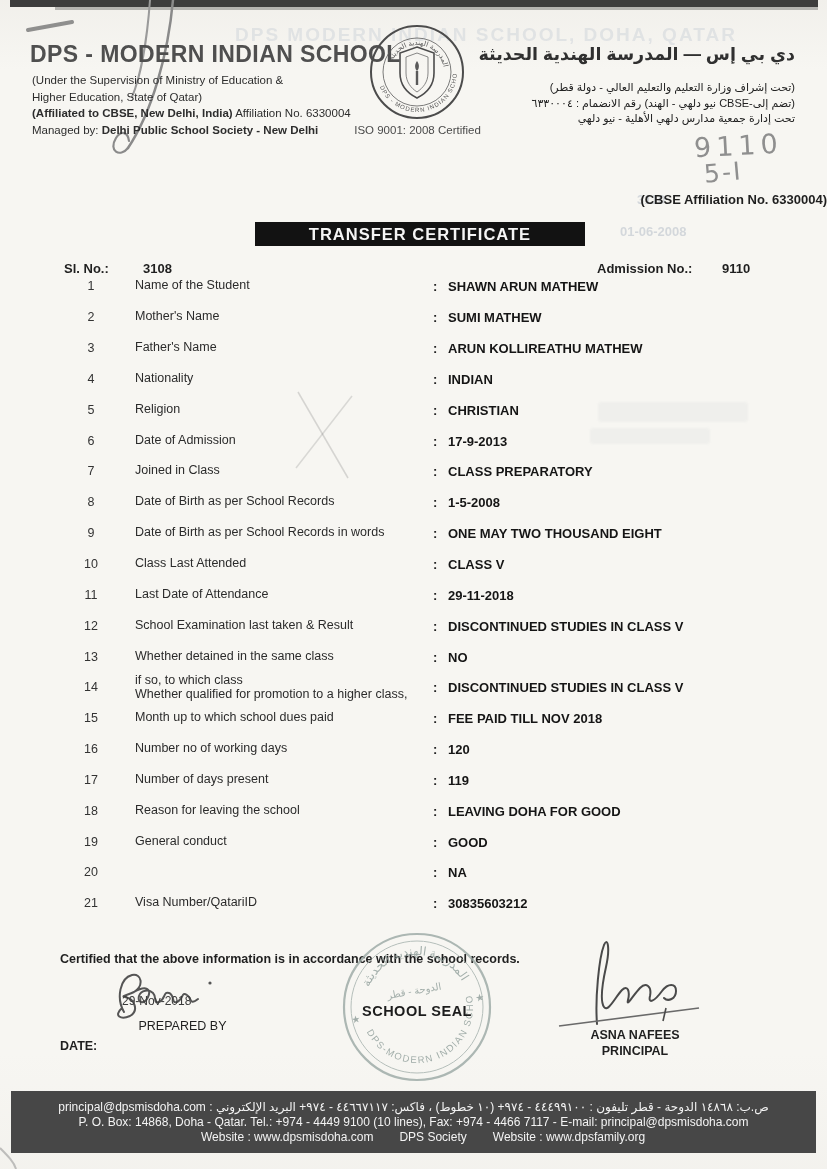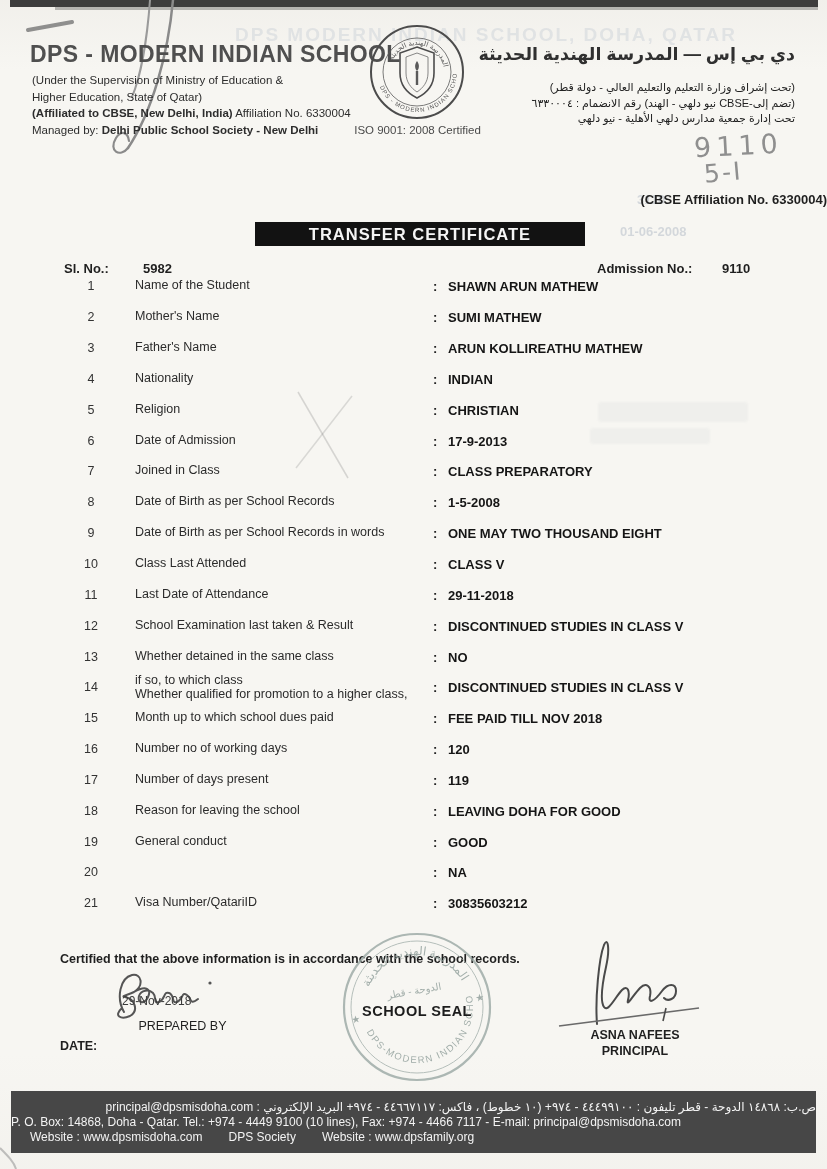--- a/index.html
+++ b/index.html
@@ -49,21 +49,21 @@
   .certify{left:60px;top:952px;font-size:12.5px;font-weight:bold;width:620px;}
   .prepared{left:110px;top:1019px;width:145px;text-align:center;font-size:12.5px;font-weight:normal;}
   .date-label{left:60px;top:1039px;font-size:12.5px;font-weight:bold;}
   .date-value{left:122px;top:994px;font-size:12px;color:#3a3a3a;}
   .seal-label{left:362px;top:1003px;font-size:14.5px;font-weight:bold;letter-spacing:.5px;color:#1c1c1c;}
   .principal-name{left:575px;top:1028px;width:120px;text-align:center;font-size:12.5px;font-weight:bold;}
   .principal-title{left:575px;top:1044px;width:120px;text-align:center;font-size:12.5px;font-weight:bold;}
   
   .footer-bar{left:11px;top:1091px;width:805px;height:62px;background:#474747;color:#f3f3f3;
               display:flex;flex-direction:column;justify-content:center;gap:1px;}
-  .footer-bar div{white-space:nowrap;}
+  .footer-bar div{text-align:center;white-space:nowrap;}
   .f-ar{font-size:12px;direction:rtl;}
   .f-en{font-size:12px;}
   .f-web{font-size:12px;margin-left:19px;}
   .f-web .gap{display:inline-block;width:26px;}
   svg{display:block;}
 </style>
 </head>
 <body>
 
 <div class="page">
@@ -118,21 +118,21 @@
     <div>(تضم إلى-CBSE نيو دلهي - الهند) رقم الانضمام : ٦٣٣٠٠٠٤</div>
     <div class="b">تحت إدارة جمعية مدارس دلهي الأهلية - نيو دلهي</div>
   </div>
 
   <div class="abs hw hw-adm">9110</div>
   <div class="abs hw hw-cls">5-I</div>
 
   <div class="abs cbse">(CBSE Affiliation No. 6330004)</div>
   <div class="abs tc-bar">TRANSFER CERTIFICATE</div>
   <div class="abs slno-label">Sl. No.:</div>
-  <div class="abs slno-value">5982</div>
+  <div class="abs slno-value">3108</div>
   <div class="abs adm-label">Admission No.:</div>
   <div class="abs adm-value">9110</div>
 
   <div id="rows">
       <div class="tc-row">
         <span class="num">1</span>
         <span class="label"><span class="">Name of the Student</span></span>
         <span class="colon">:</span>
         <span class="value">SHAWN ARUN MATHEW</span>
       </div>

